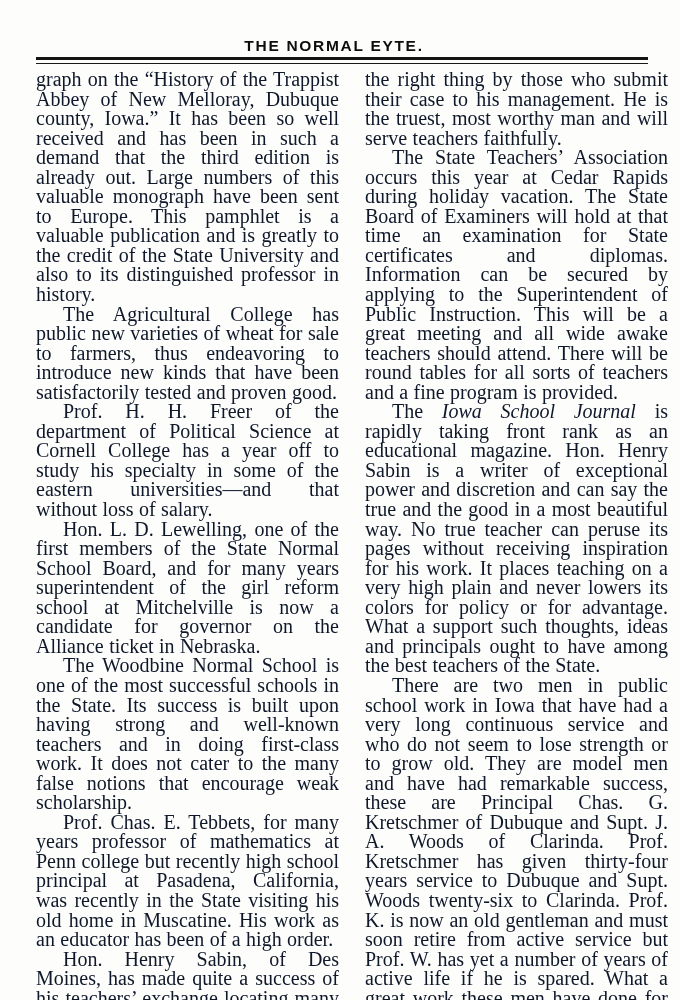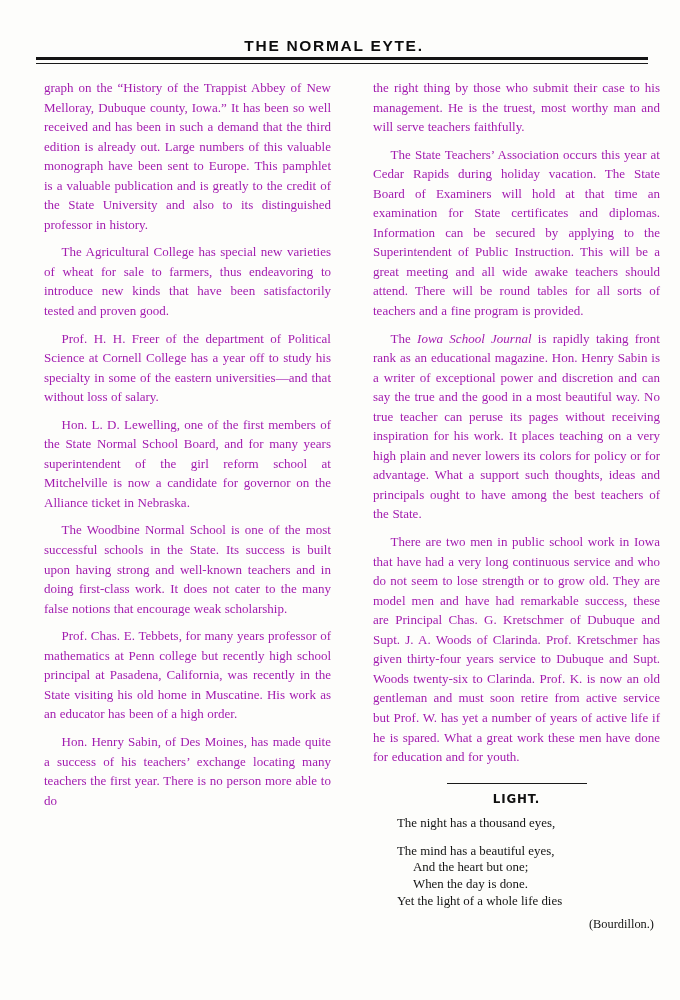--- a/index.html
+++ b/index.html
@@ -62,27 +62,27 @@
     right: 32px;
     bottom: 8px;
     display: flex;
     gap: 26px;
   }
   .col {
     width: 303px;
     flex: 0 0 303px;
   }
   .col p {
-    margin: 8px;
-    font-size: 13px;
+    margin: 0;
+    font-size: 20px;
     line-height: 19.55px;
     text-align: justify;
     text-justify: inter-word;
     text-indent: 1.35em;
-    color: #a21caf;
+    color: #0f172a;
     -webkit-hyphens: none;
     hyphens: none;
     word-spacing: 0.02em;
   }
   .col p.cont {
     text-indent: 0;
   }
   .col p i, .col p em {
     font-style: italic;
   }
@@ -146,21 +146,21 @@
   <div class="masthead">
     <div class="masthead-title">THE NORMAL EYTE.</div>
   </div>
   <div class="rule-thick"></div>
   <div class="rule-thin"></div>
 
   <div class="columns">
 
     <div class="col">
       <p class="cont">graph on the “History of the Trappist Abbey of New Melloray, Dubuque county, Iowa.”  It has been so well received and has been in such a demand that the third edition is already out.  Large numbers of this valuable monograph have been sent to Europe.  This pamphlet is a valuable publication and is greatly to the credit of the State University and also to its distinguished professor in history.</p>
-      <p>The Agricultural College has special new varieties of wheat for sale to farmers, thus endeavoring to introduce new kinds that have been satisfactorily tested and proven good.</p>
+      <p>The Agricultural College has public new varieties of wheat for sale to farmers, thus endeavoring to introduce new kinds that have been satisfactorily tested and proven good.</p>
       <p>Prof. H. H. Freer of the department of Political Science at Cornell College has a year off to study his specialty in some of the eastern universities—and that without loss of salary.</p>
       <p>Hon. L. D. Lewelling, one of the first members of the State Normal School Board, and for many years superintendent of the girl reform school at Mitchelville is now a candidate for governor on the Alliance ticket in Nebraska.</p>
       <p>The Woodbine Normal School is one of the most successful schools in the State. Its success is built upon having strong and well-known teachers and in doing first-class work.  It does not cater to the many false notions that encourage weak scholarship.</p>
       <p>Prof. Chas. E. Tebbets, for many years professor of mathematics at Penn college but recently high school principal at Pasadena, California, was recently in the State visiting his old home in Muscatine. His work as an educator has been of a high order.</p>
       <p>Hon. Henry Sabin, of Des Moines, has made quite a success of  his teachers’ exchange locating many teachers the first year.  There is no person more able to do</p>
     </div>
 
     <div class="col">
       <p class="cont">the right thing by those who submit their case to his management.  He is the truest, most worthy man and will serve teachers faithfully.</p>
       <p>The State Teachers’ Association occurs this year at Cedar Rapids during holiday vacation.  The State Board of Examiners will hold at that time an examination for State certificates and diplomas. Information can be secured by applying to the Superintendent of Public Instruction.  This will be a great meeting and all wide awake teachers should attend.  There will be round tables for all sorts of teachers and a fine program is provided.</p>

